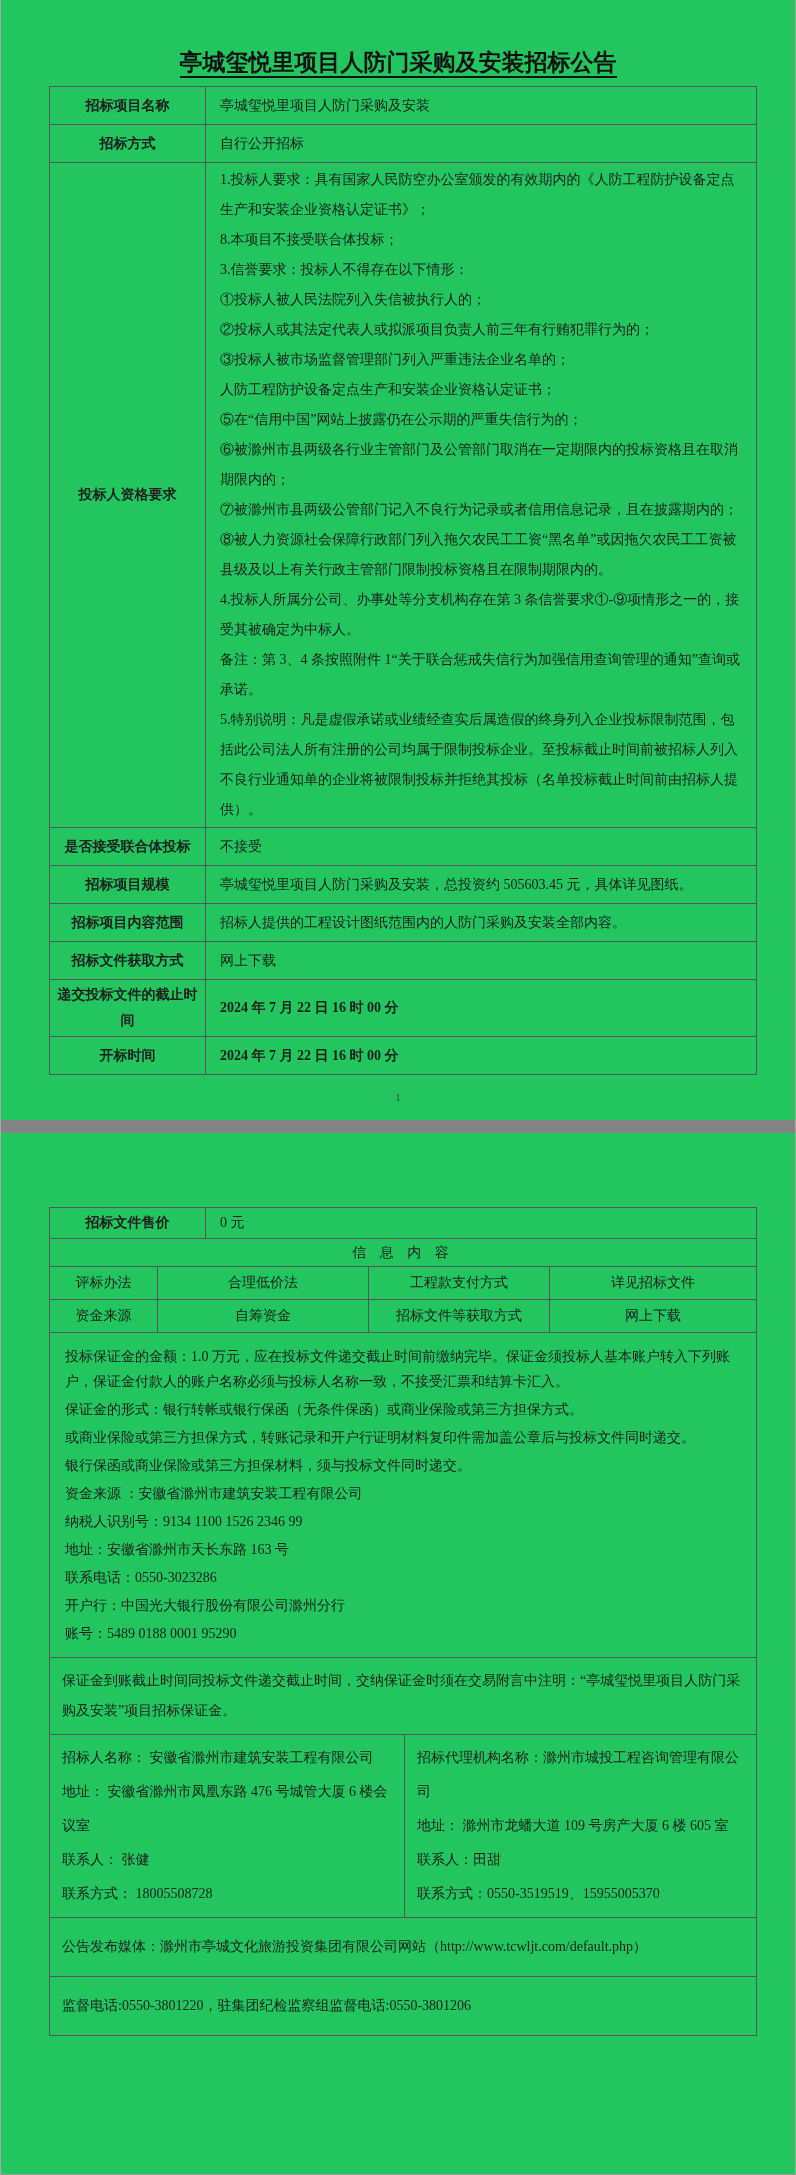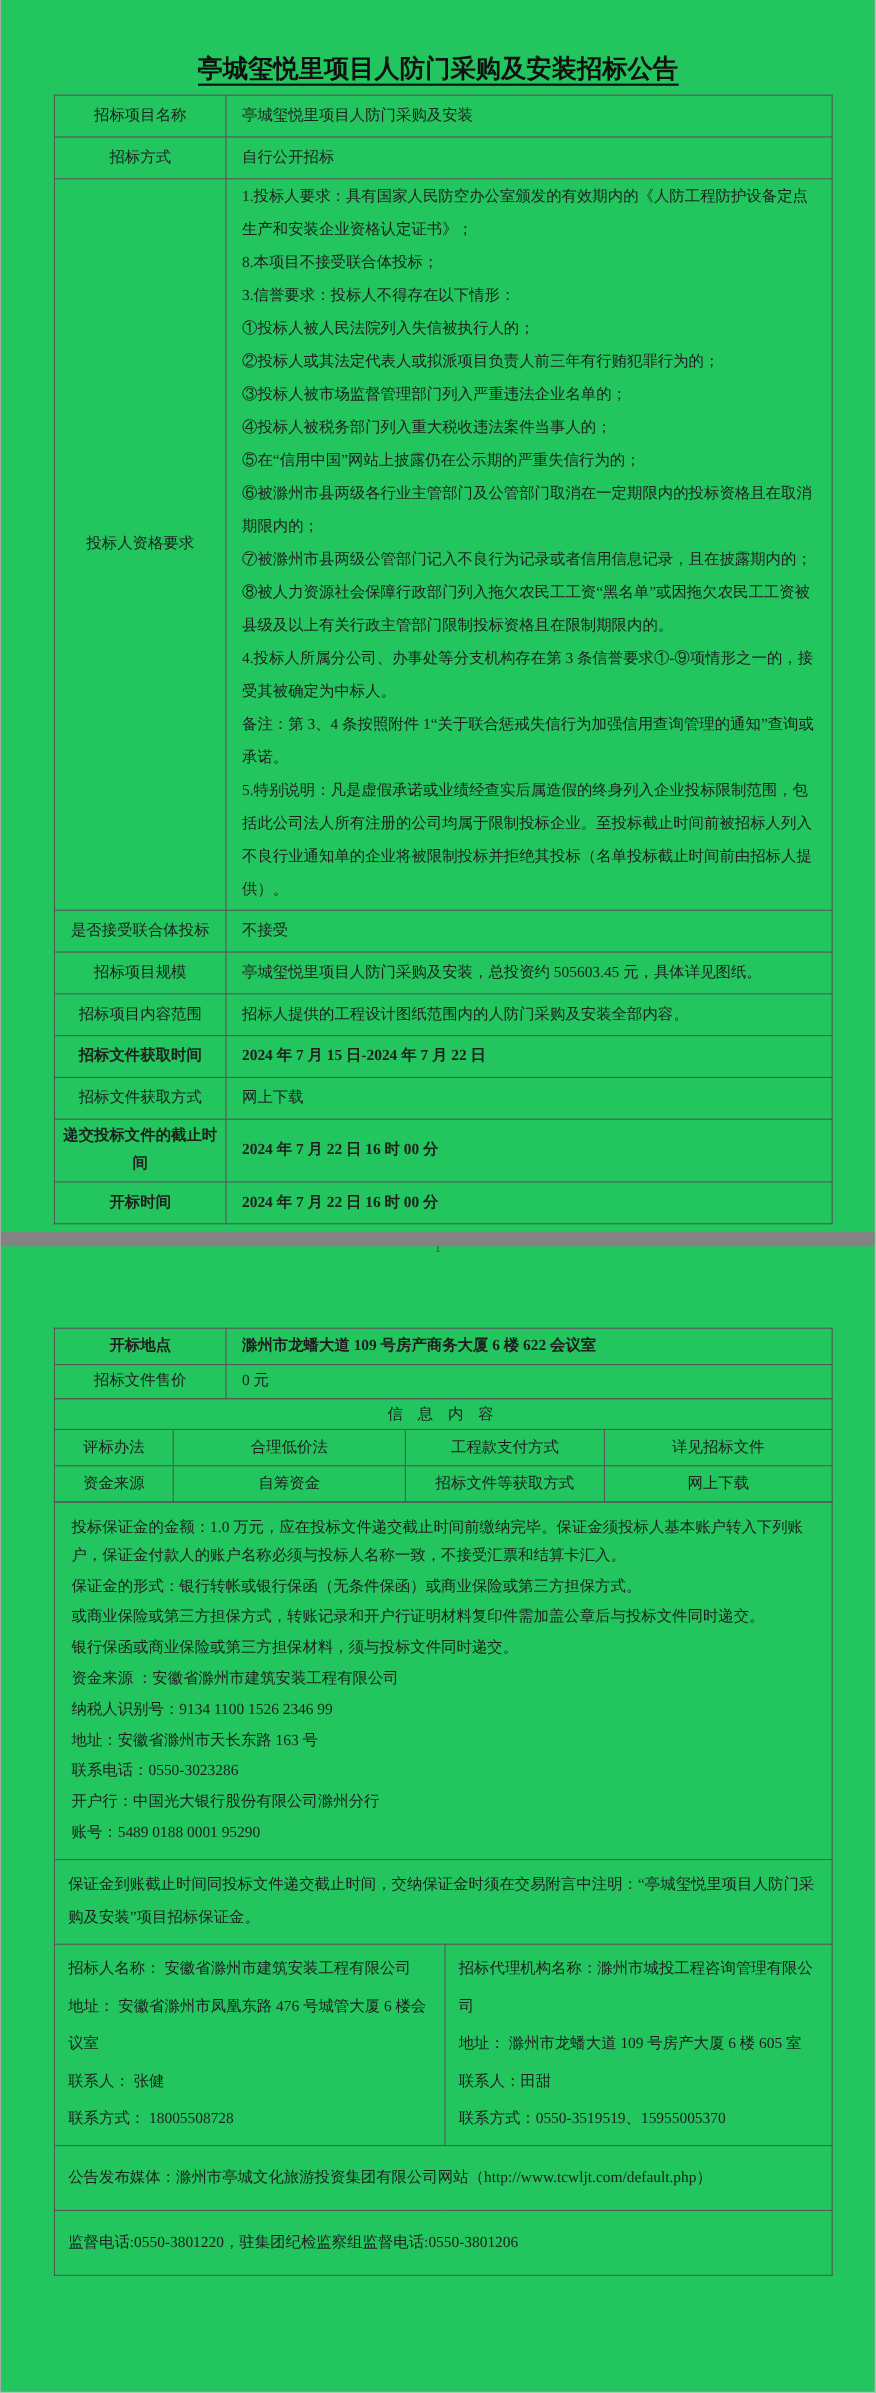--- a/index.html
+++ b/index.html
@@ -11,21 +11,21 @@
   .page1 { top:0; }
   .page-separator { position:absolute; top:1120px; left:-1px; width:798px; height:13px; background:#838383; }
   .page2 { top:1207px; }
 
   .doc-title { margin:47px 0 8px 0; text-align:center; font-size:23px; font-weight:bold; color:#111; }
   .doc-title span { border-bottom:2px solid #151515; padding-bottom:1px; }
 
   table.doc { border-collapse:collapse; table-layout:fixed; margin-left:48px; width:707px; }
   table.doc td { border:1px solid #565656; font-size:14px; vertical-align:middle;
                  word-break:break-all; }
-  td.lbl { text-align:center; padding:2px 3px; line-height:26px; }
+  td.lbl { text-align:center; padding:2px 3px; line-height:26px;font-weight:bold; }
   td.val { text-align:left; padding:2px 8px 2px 14px; line-height:22px; }
   tr.h38 { height:38px; }
   tr.h57 { height:57px; }
   .bold { font-weight:bold; }
 
   td.qual { padding:2px 8px 2px 14px; line-height:30px; }
   td.qual p { margin:0; }
 
   .pageno { margin-top:16px; text-align:center; font-size:11px; color:#444; }
 
@@ -67,21 +67,21 @@
       </tr>
       <tr>
         <td class="lbl">投标人资格要求</td>
         <td class="qual">
           <p>1.投标人要求：具有国家人民防空办公室颁发的有效期内的《人防工程防护设备定点生产和安装企业资格认定证书》；</p>
           <p>8.本项目不接受联合体投标；</p>
           <p>3.信誉要求：投标人不得存在以下情形：</p>
           <p>①投标人被人民法院列入失信被执行人的；</p>
           <p>②投标人或其法定代表人或拟派项目负责人前三年有行贿犯罪行为的；</p>
           <p>③投标人被市场监督管理部门列入严重违法企业名单的；</p>
-          <p>④投标人被税务部门列入重大税收违法案件当事人的；</p>
+          <p>人防工程防护设备定点生产和安装企业资格认定证书；</p>
           <p>⑤在“信用中国”网站上披露仍在公示期的严重失信行为的；</p>
           <p>⑥被滁州市县两级各行业主管部门及公管部门取消在一定期限内的投标资格且在取消期限内的；</p>
           <p>⑦被滁州市县两级公管部门记入不良行为记录或者信用信息记录，且在披露期内的；</p>
           <p>⑧被人力资源社会保障行政部门列入拖欠农民工工资“黑名单”或因拖欠农民工工资被县级及以上有关行政主管部门限制投标资格且在限制期限内的。</p>
           <p>4.投标人所属分公司、办事处等分支机构存在第 3 条信誉要求①-⑨项情形之一的，接受其被确定为中标人。</p>
           <p>备注：第 3、4 条按照附件 1“关于联合惩戒失信行为加强信用查询管理的通知”查询或承诺。</p>
           <p>5.特别说明：凡是虚假承诺或业绩经查实后属造假的终身列入企业投标限制范围，包括此公司法人所有注册的公司均属于限制投标企业。至投标截止时间前被招标人列入不良行业通知单的企业将被限制投标并拒绝其投标（名单投标截止时间前由招标人提供）。</p>
         </td>
       </tr>
       <tr class="h38">
@@ -89,24 +89,20 @@
         <td class="val">不接受</td>
       </tr>
       <tr class="h38">
         <td class="lbl">招标项目规模</td>
         <td class="val">亭城玺悦里项目人防门采购及安装，总投资约 505603.45 元，具体详见图纸。</td>
       </tr>
       <tr class="h38">
         <td class="lbl">招标项目内容范围</td>
         <td class="val">招标人提供的工程设计图纸范围内的人防门采购及安装全部内容。</td>
       </tr>
-      <tr class="h38 bold">
-        <td class="lbl">招标文件获取时间</td>
-        <td class="val">2024 年 7 月 15 日-2024 年 7 月 22 日</td>
-      </tr>
       <tr class="h38">
         <td class="lbl">招标文件获取方式</td>
         <td class="val">网上下载</td>
       </tr>
       <tr class="h57 bold">
         <td class="lbl">递交投标文件的截止时间</td>
         <td class="val">2024 年 7 月 22 日 16 时 00 分</td>
       </tr>
       <tr class="h38 bold">
         <td class="lbl">开标时间</td>
@@ -121,24 +117,20 @@
   <div class="page-separator"></div>
 
   <div class="page page2">
 
     <table class="doc t2a">
       <colgroup>
           <col style="width:156px">
           <col style="width:551px">
         </colgroup>
       <tbody>
-          <tr class="h33 bold">
-        <td class="lbl">开标地点</td>
-        <td class="val">滁州市龙蟠大道 109 号房产商务大厦 6 楼 622 会议室</td>
-      </tr>
       <tr class="h28">
         <td class="lbl">招标文件售价</td>
         <td class="val">0 元</td>
       </tr>
     </tbody>
       </table>
 
     <table class="doc t2b">
       <colgroup>
           <col style="width:108px">

